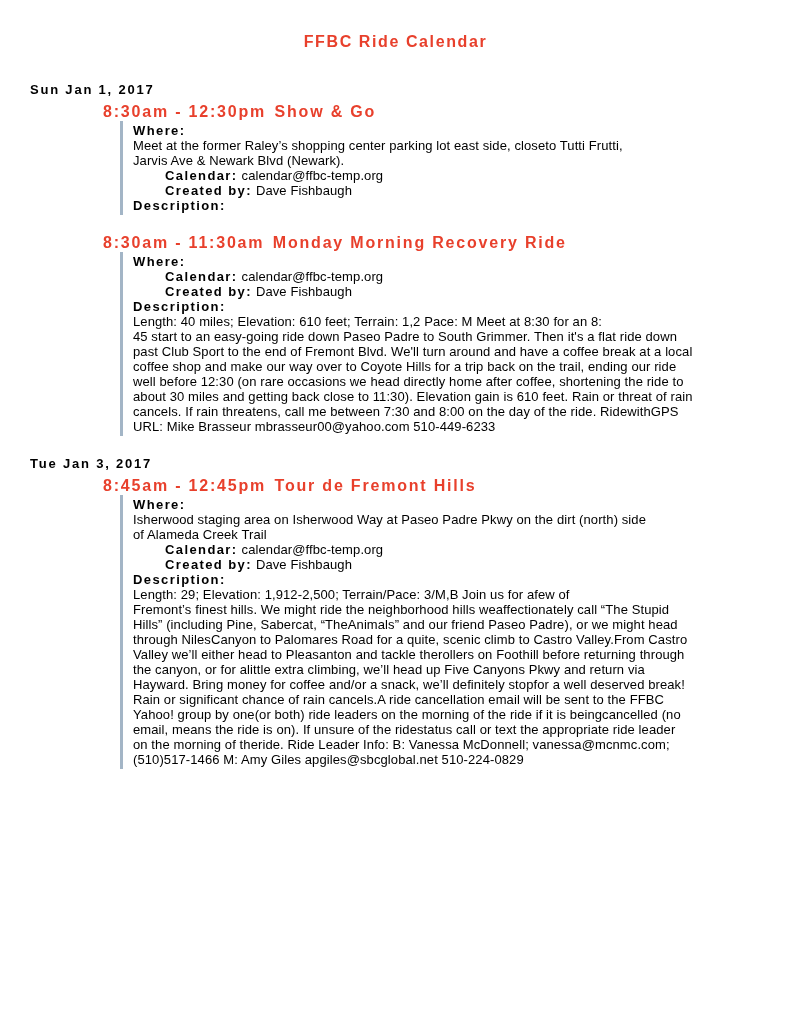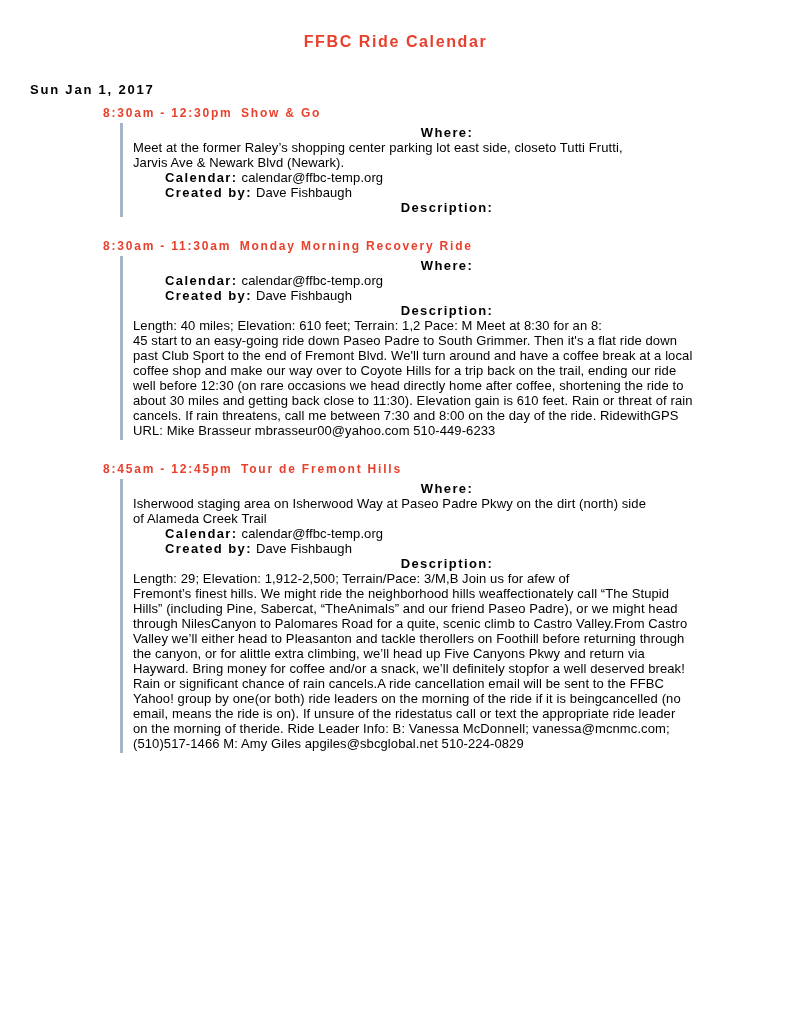--- a/index.html
+++ b/index.html
@@ -32,36 +32,35 @@
     letter-spacing: 1.8px;
     line-height: 13px;
   }
   .event-heading {
     margin: 9px 0 3px 73px;
     line-height: 13px;
     white-space: nowrap;
   }
   .event-time, .event-title {
     color: var(--accent, #e8402c);
-    font-size: 12px;
+    font-size: 16px;
     font-weight: bold;
     letter-spacing: 1.8px;
   }
   .event-title { margin-left: 4px; }
   .event-block {
     margin-left: 90px;
     border-left: 3px solid var(--block-border, #a3b5c6);
     padding: 2px 0 2px 10px;
     font-size: 13px;
     line-height: 15px;
   }
   .label {
     font-weight: bold;
     letter-spacing: 1.4px;
-    text-align: center;
   }
   .inline-row .label { margin-right: 4px; margin-left: 32px; }
   .text {
     white-space: pre-line;
     letter-spacing: 0.1px;
   }
 </style>
 </head>
 <body>
 
@@ -112,20 +111,21 @@
 coffee shop and make our way over to Coyote Hills for a trip back on the trail, ending our ride
 well before 12:30 (on rare occasions we head directly home after coffee, shortening the ride to
 about 30 miles and getting back close to 11:30). Elevation gain is 610 feet. Rain or threat of rain
 cancels. If rain threatens, call me between 7:30 and 8:00 on the day of the ride. RidewithGPS
 URL: Mike Brasseur mbrasseur00@yahoo.com 510-449-6233</div>
       </div>
     </div>
   </div>
 
   <div class="day">
+    <div class="day-date">Tue Jan 3, 2017</div>
     <div class="event">
       <div class="event-heading">
         <span class="event-time">8:45am - 12:45pm</span>
         <span class="event-title">Tour de Fremont Hills</span>
       </div>
       <div class="event-block">
         <div class="label">Where:</div>
         <div class="text">Isherwood staging area on Isherwood Way at Paseo Padre Pkwy on the dirt (north) side
 of Alameda Creek Trail</div>
         <div class="inline-row">

